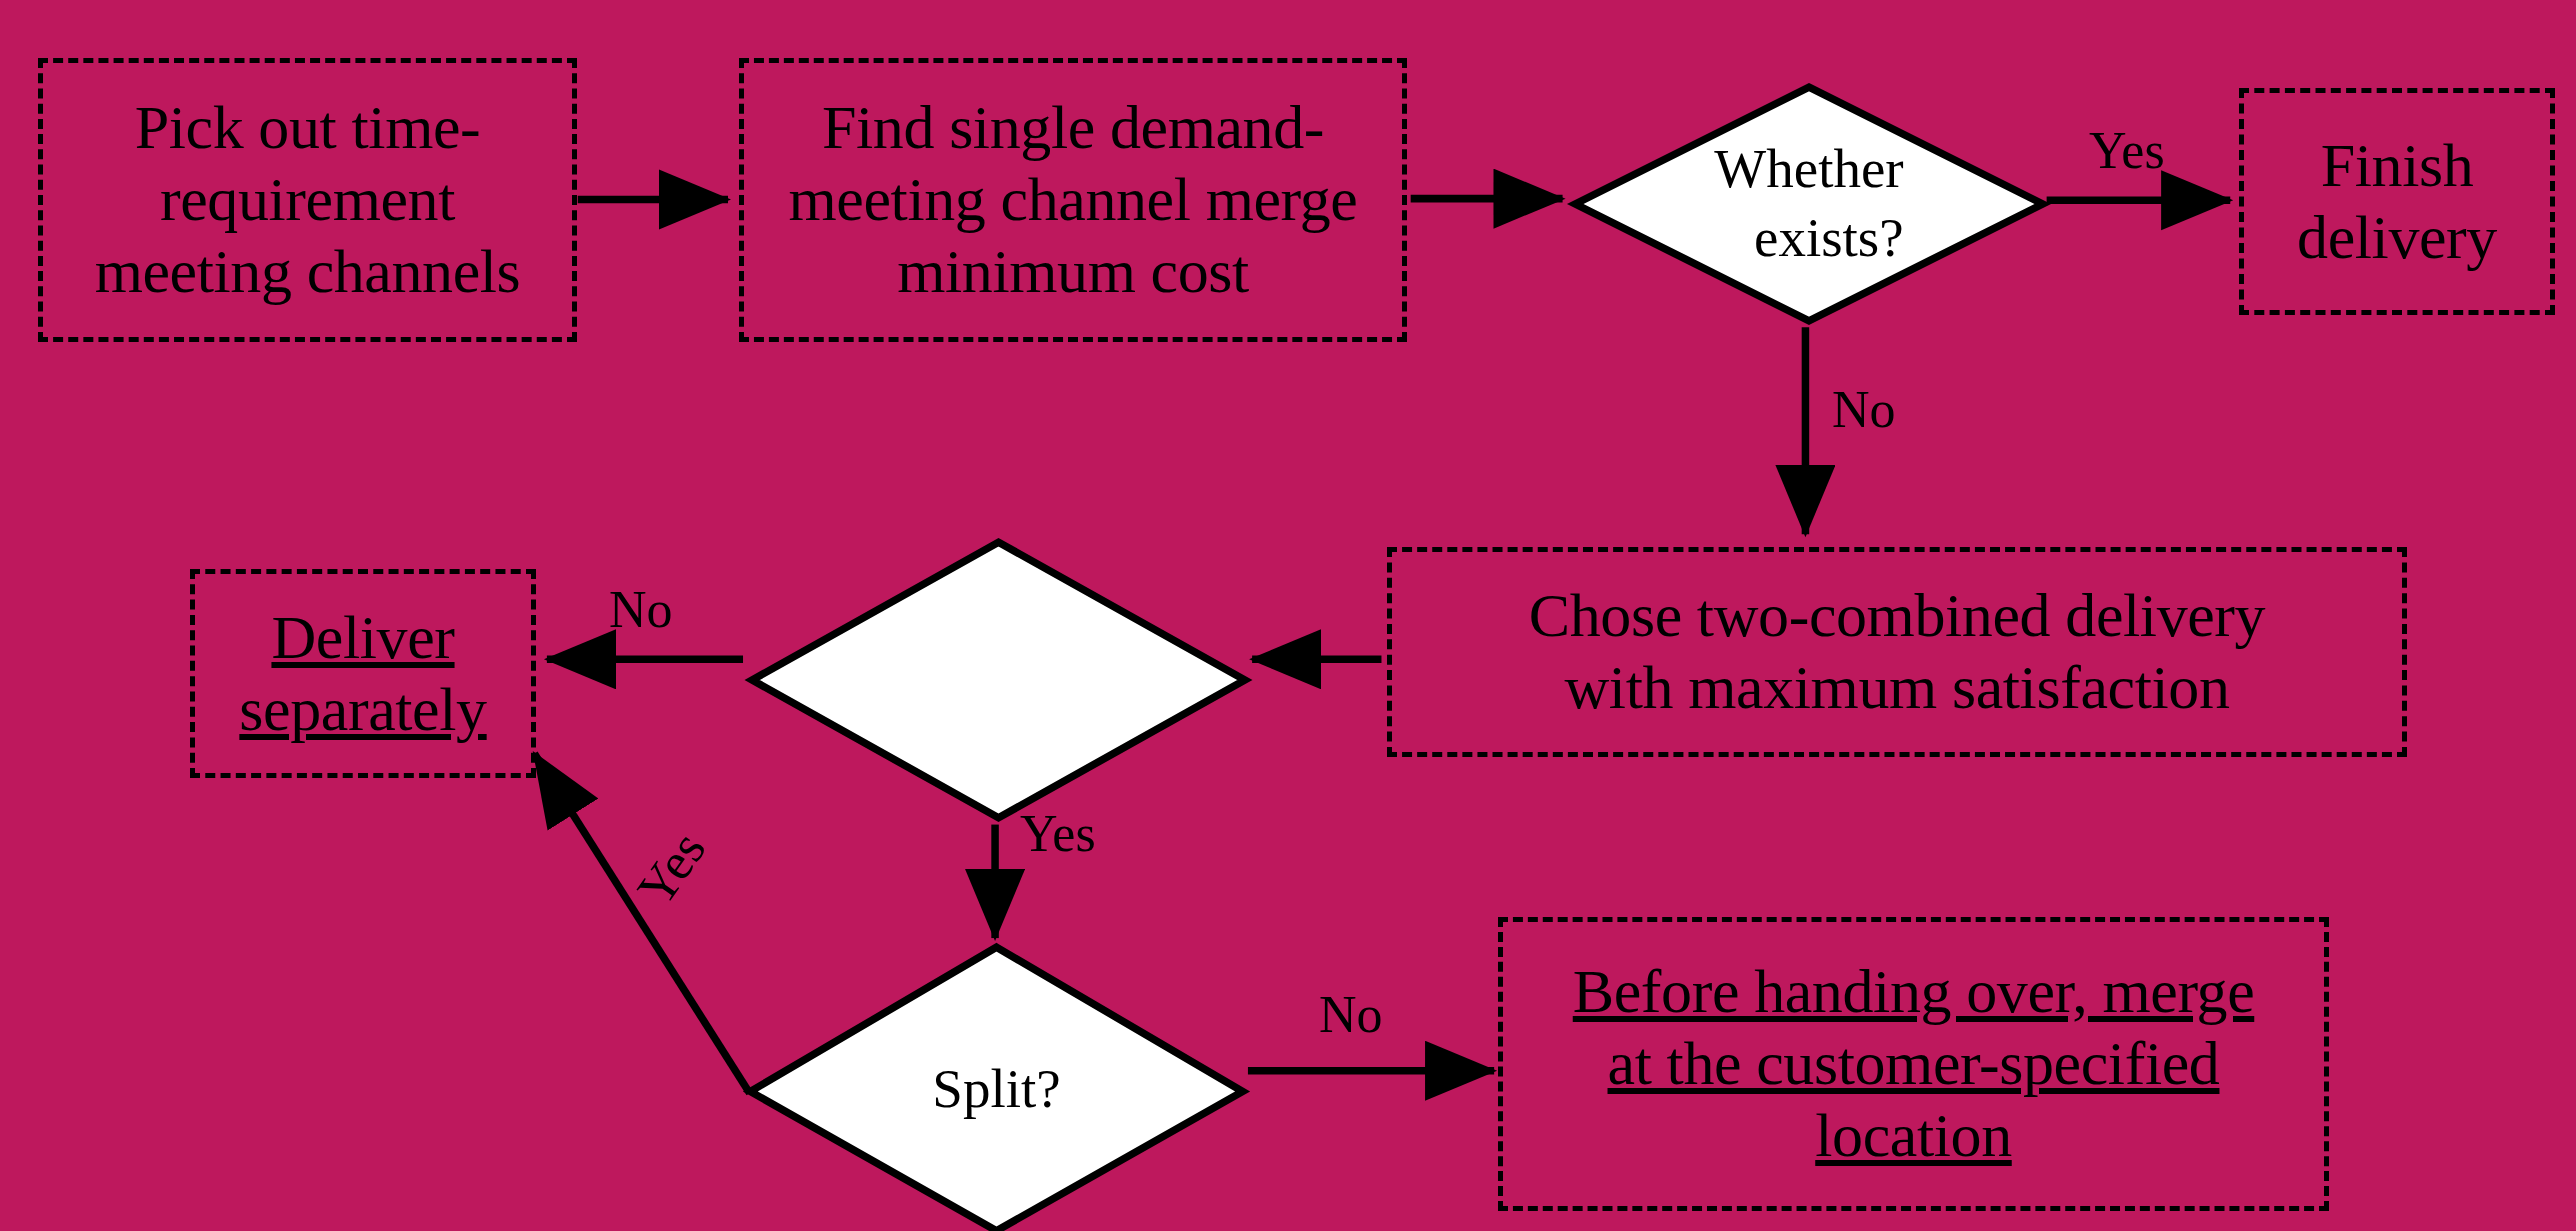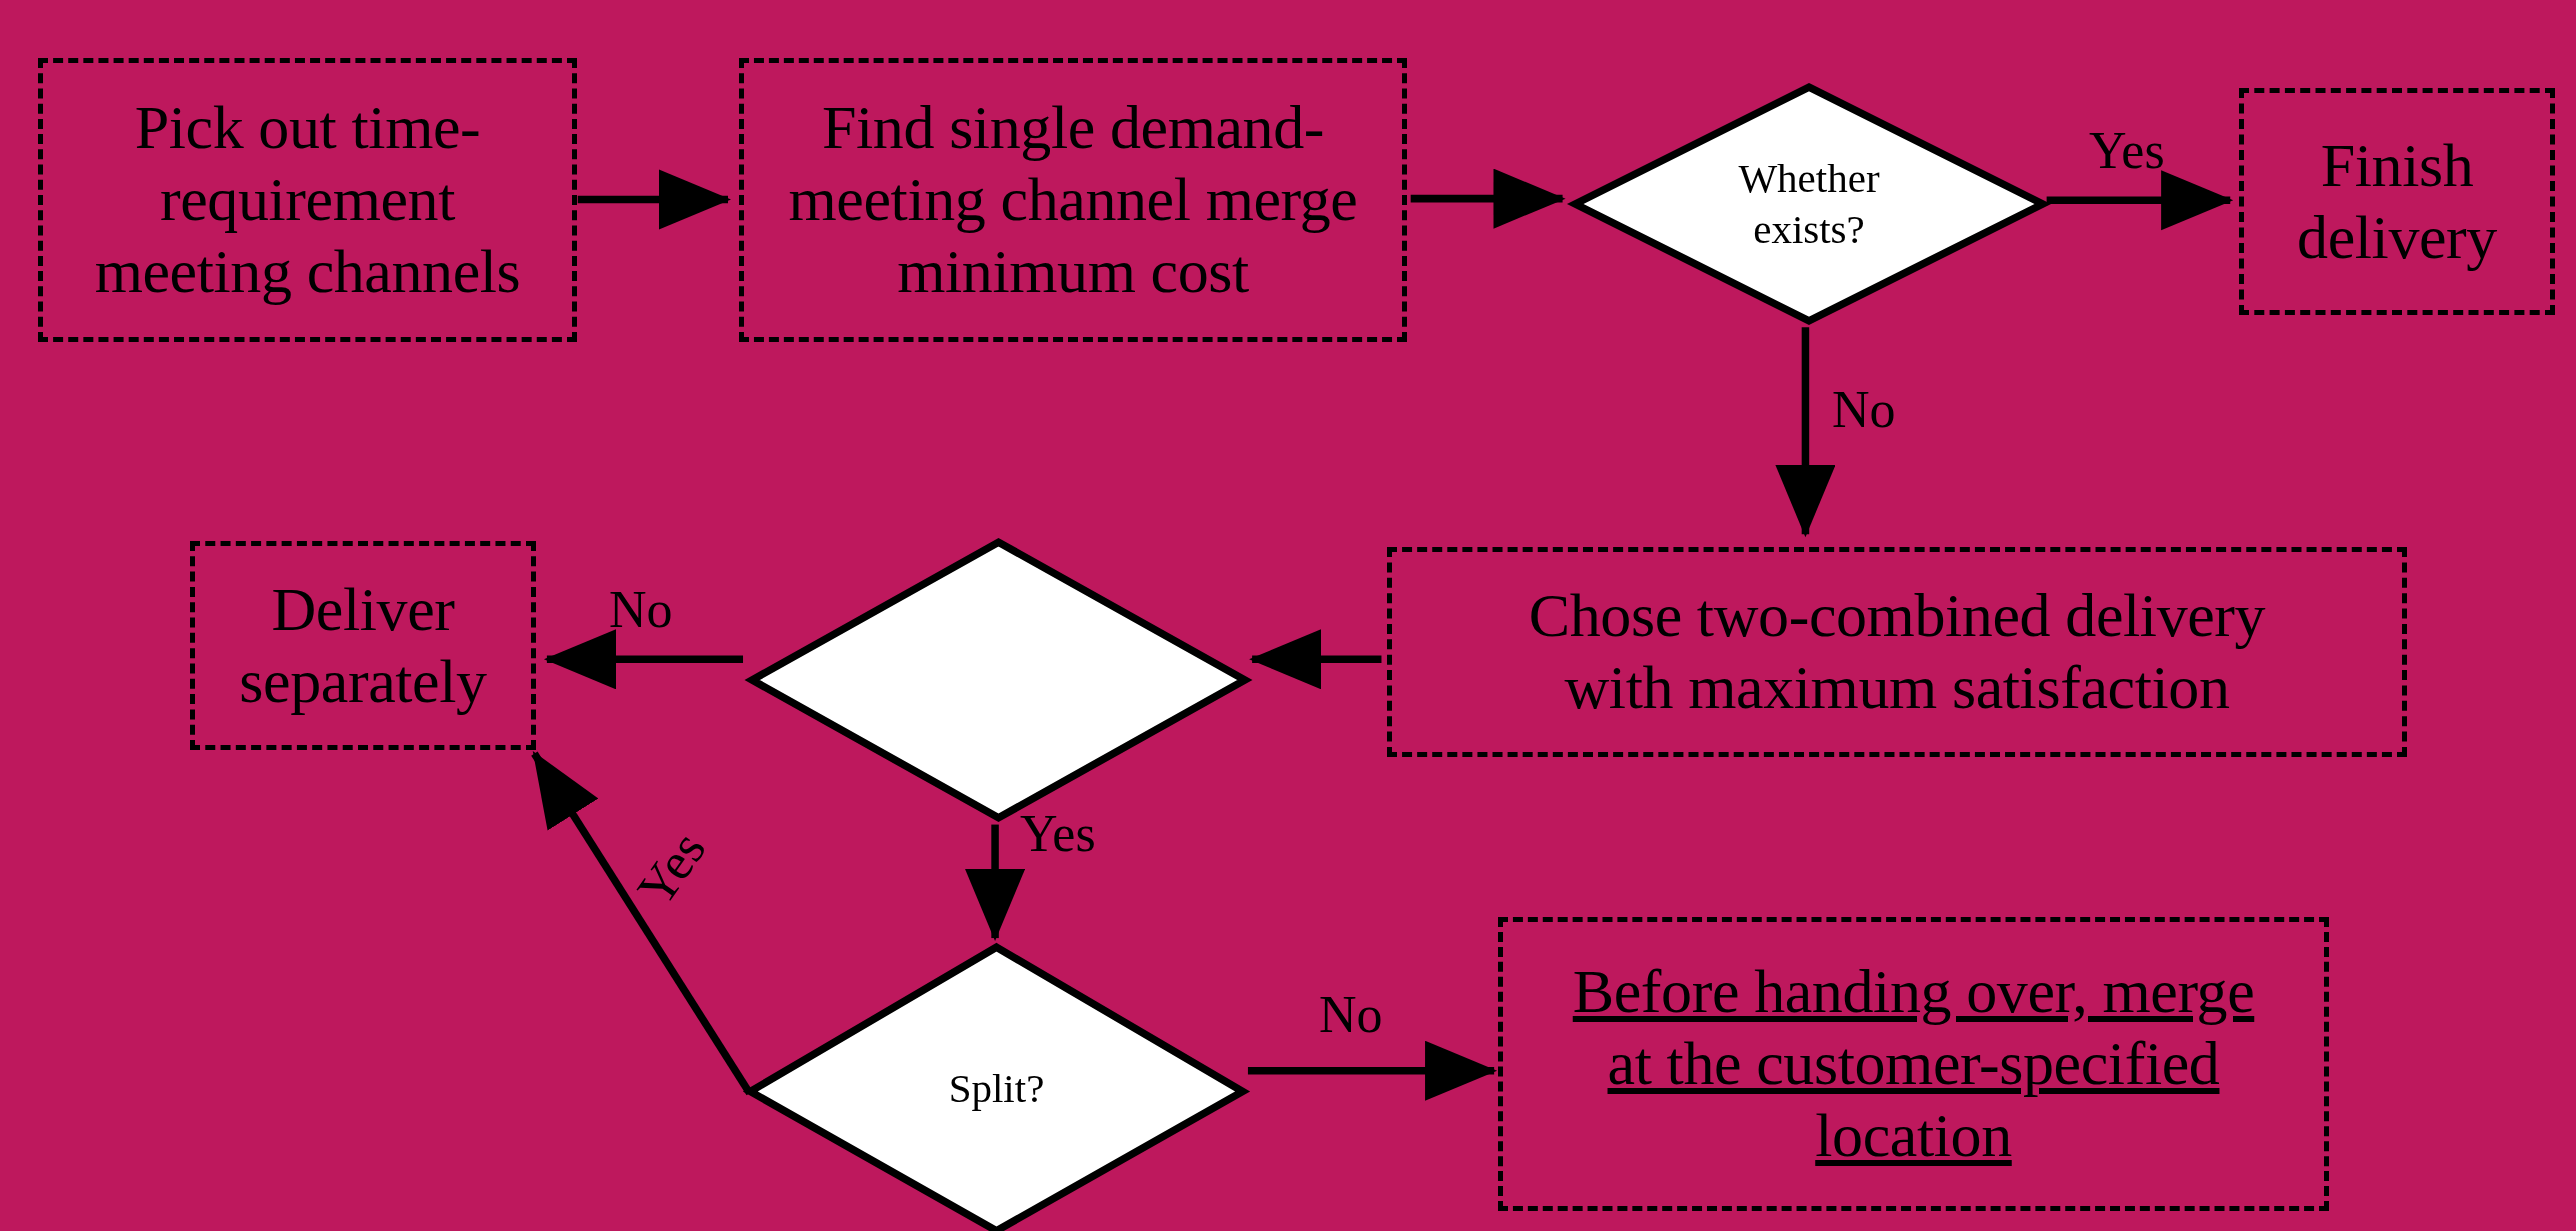--- a/index.html
+++ b/index.html
@@ -32,22 +32,22 @@
   .node-diamond{
     position:absolute;
     display:flex;
     align-items:center;
     justify-content:center;
   }
   .node-diamond svg{position:absolute;left:0;top:0;overflow:visible;}
   .node-diamond .txt{
     position:relative;
     z-index:2;
-    text-align:center;
-    font-size:41px;
+    text-align:right;
+    font-size:55px;
     line-height:1.25;
     white-space:pre-line;
     padding:0 5px;
   }
 
   
   .edge{position:absolute;left:0;top:0;width:2576px;height:1231px;overflow:visible;pointer-events:none;}
 
   
   .edge-label{
@@ -122,21 +122,21 @@
     <span class="txt">Chose two-combined delivery
 with maximum satisfaction</span>
   </div>
 
   <div class="node-diamond" style="left:748px;top:538px;width:501px;height:284px;">
     <svg width="501" height="284" viewBox="0 0 600 340">
       <polygon points="300,5 595,170 300,335 5,170" fill="#ffffff" stroke="#000" stroke-width="9"></polygon>
     </svg>
   </div>
 
-  <div class="node-box" style="left:190px;top:541px;width:346px;height:209px;">
+  <div class="node-box" style="left:190px;top:569px;width:346px;height:209px;text-decoration:underline;">
     <span class="txt">Deliver
 separately</span>
   </div>
 
   <div class="node-diamond" style="left:746px;top:943px;width:501px;height:292px;">
     <svg width="501" height="292" viewBox="0 0 600 350">
       <polygon points="300,5 595,178 300,345 5,178" fill="#ffffff" stroke="#000" stroke-width="9"></polygon>
     </svg>
     <span class="txt">Split?</span>
   </div>

